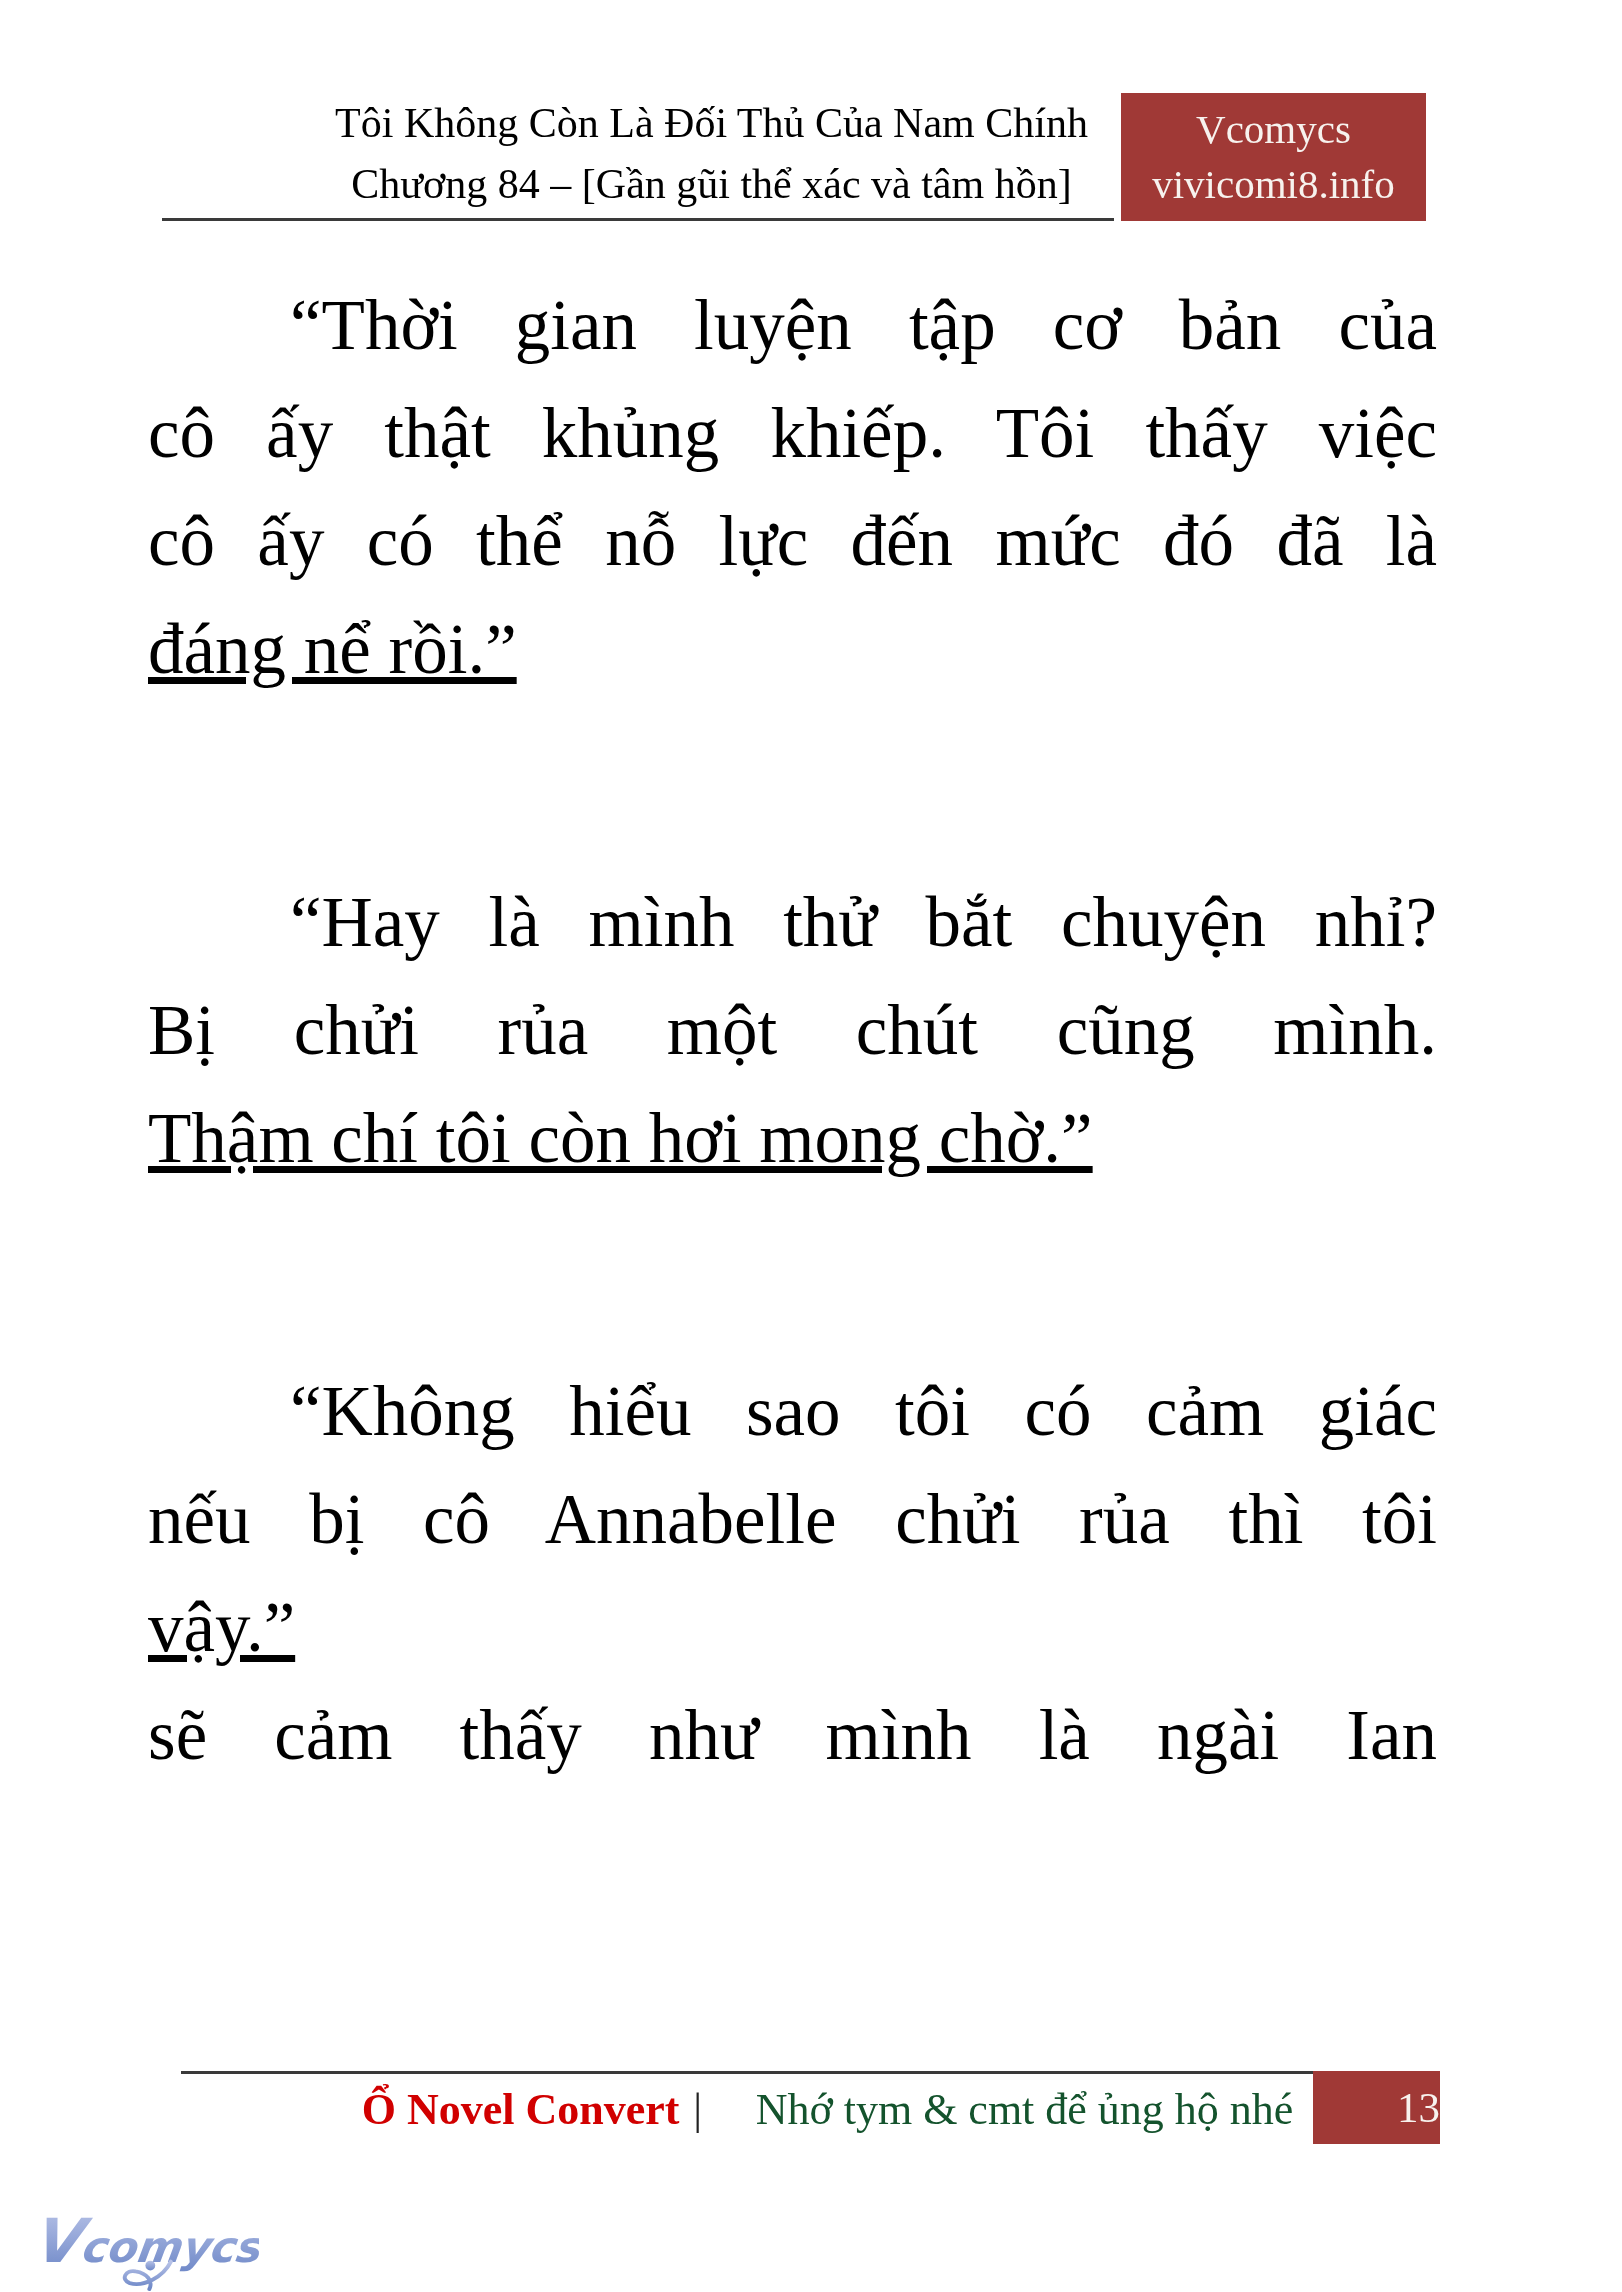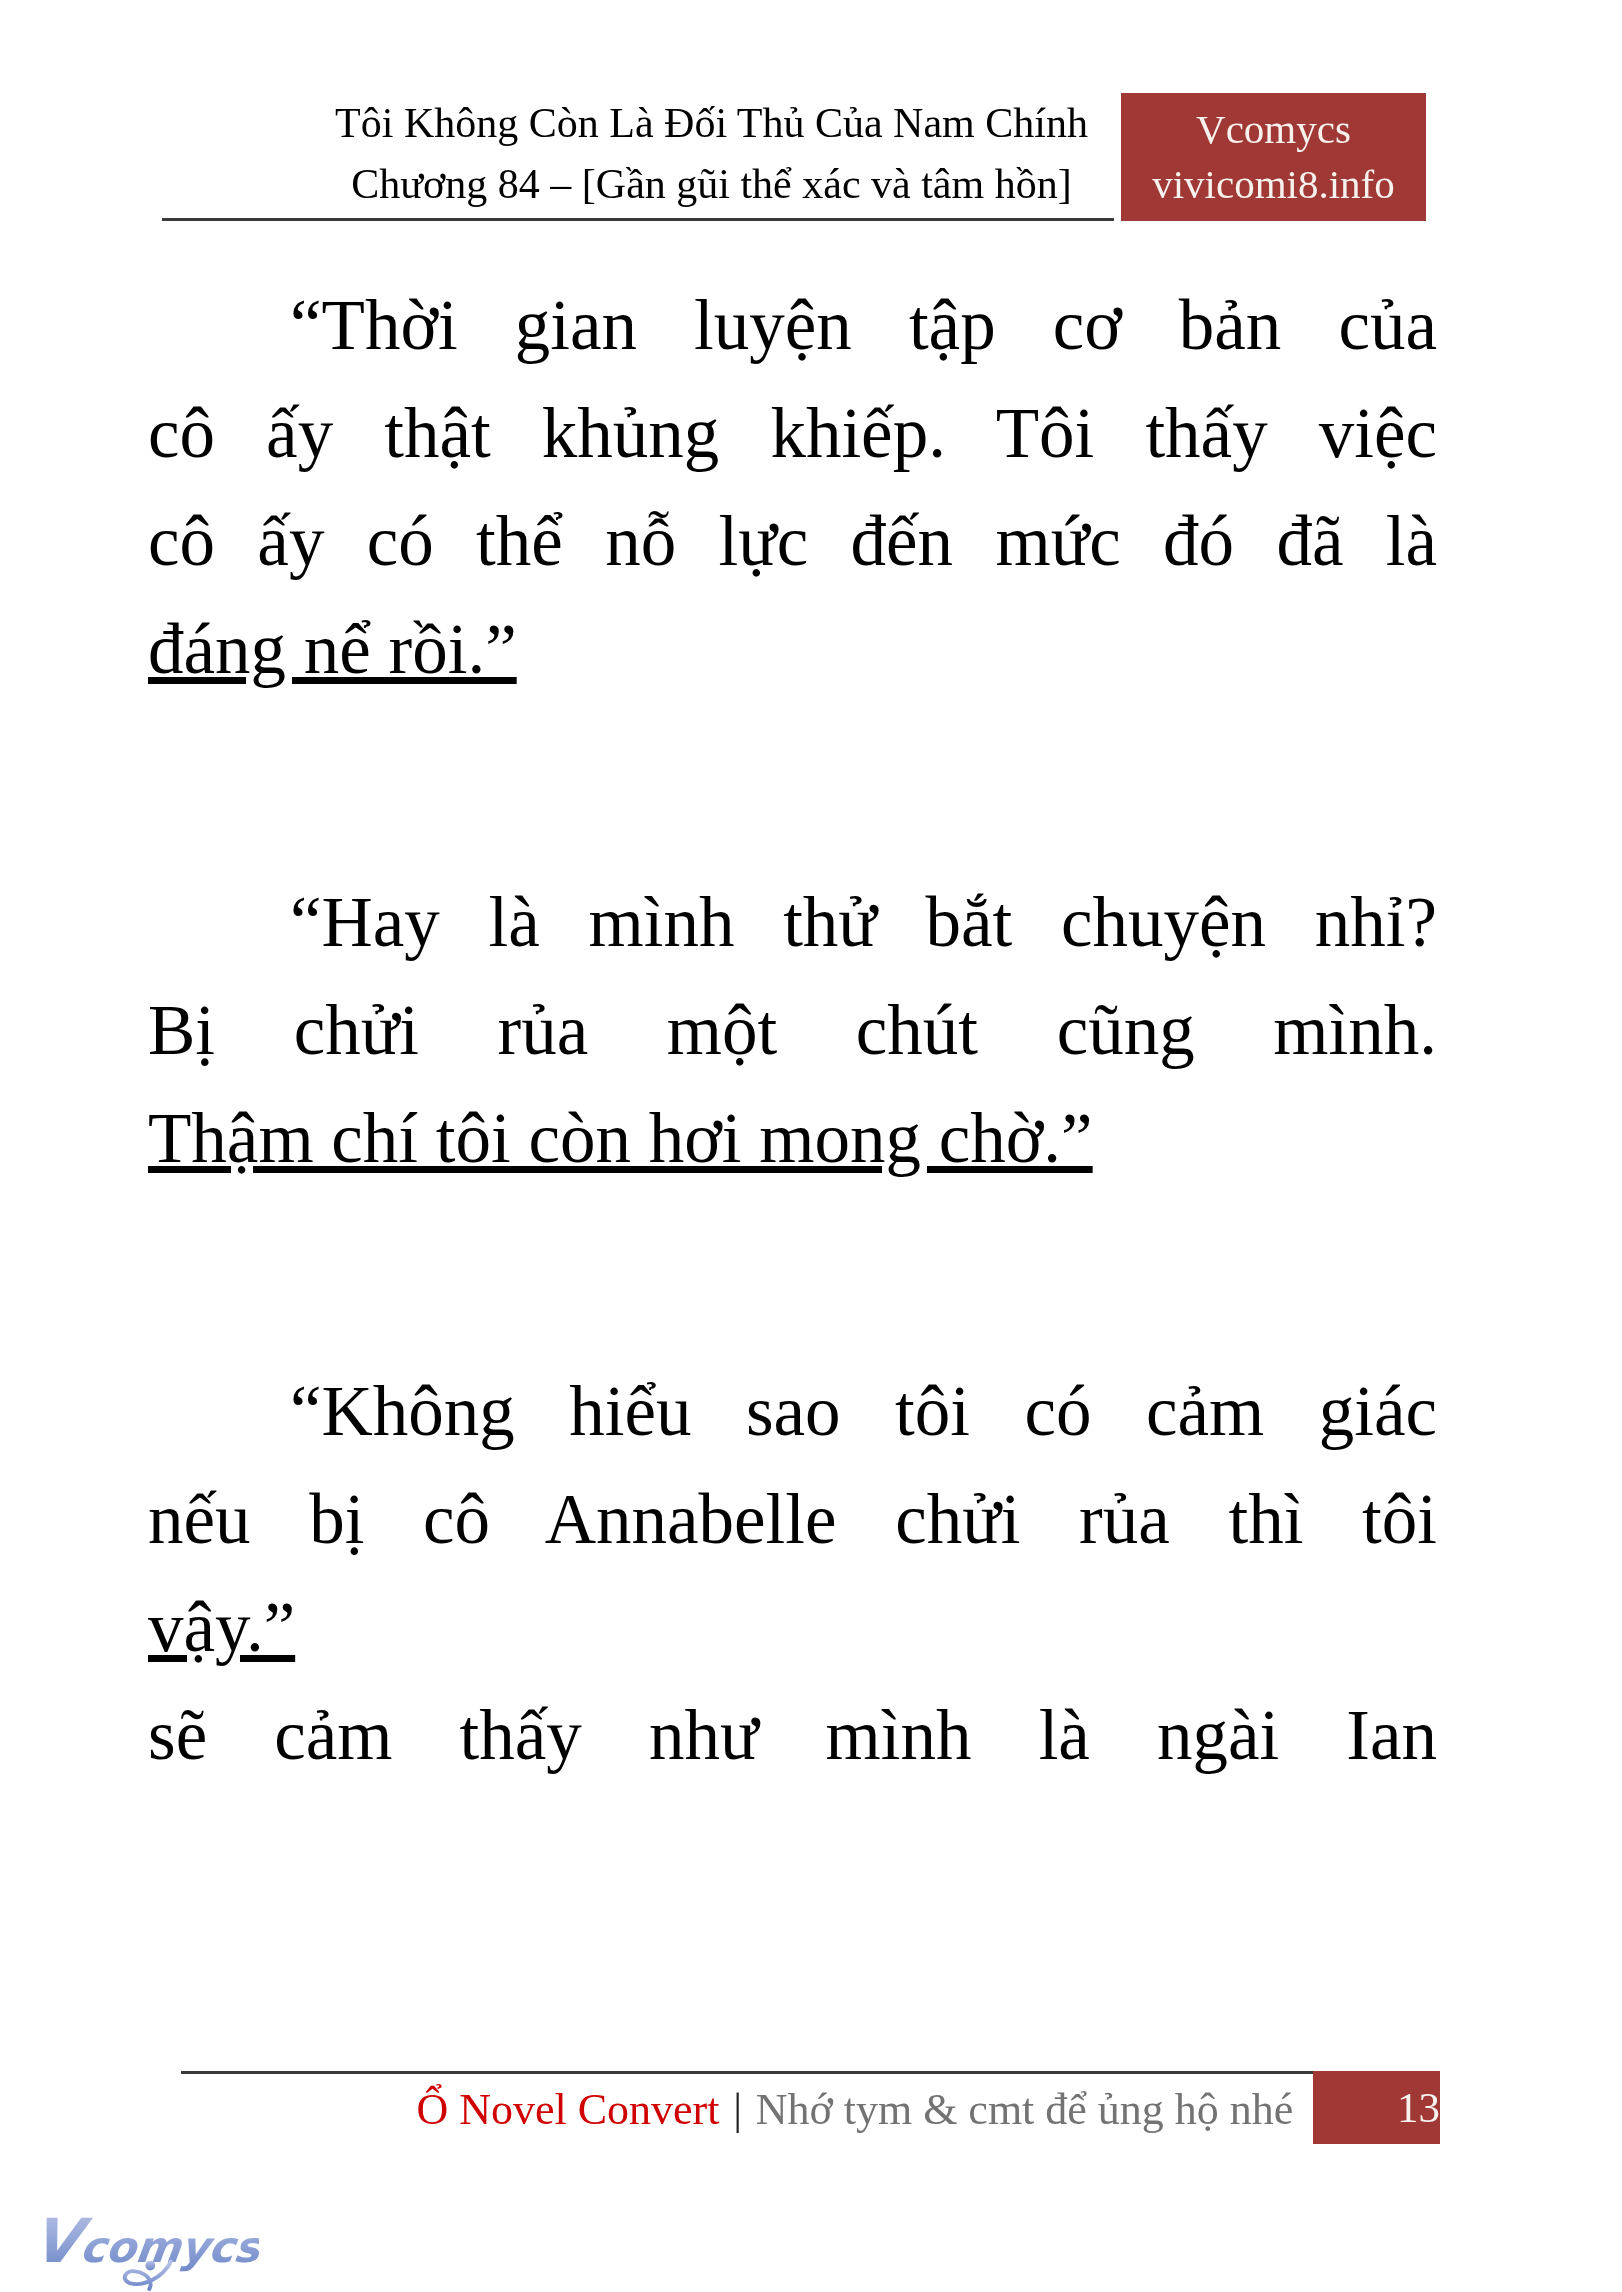--- a/index.html
+++ b/index.html
@@ -79,24 +79,24 @@
     box-sizing: border-box;
     border-top: 3.9px solid var(--rule-gray, #3a3a3a);
     display: flex;
     justify-content: flex-end;
     align-items: center;
     padding-right: 19.6px;
     white-space: nowrap;
   }
   .footer-brand {
     color: var(--footer-red, #d10000);
-    font-weight: normal;
+    font-weight: bold;
   }
   .footer-sep { margin: 0 13.7px; color: #222; font-weight: normal; }
-  .footer-msg { color: #737373; }
+  .footer-msg { color: #14532d; margin-left: 40px; }
   .page-number-badge {
     width: 127px;
     background: var(--badge-maroon, #a03936);
     color: #f7f2ee;
     display: flex;
     justify-content: flex-end;
     align-items: center;
     font-size: 43px;
   }
 

